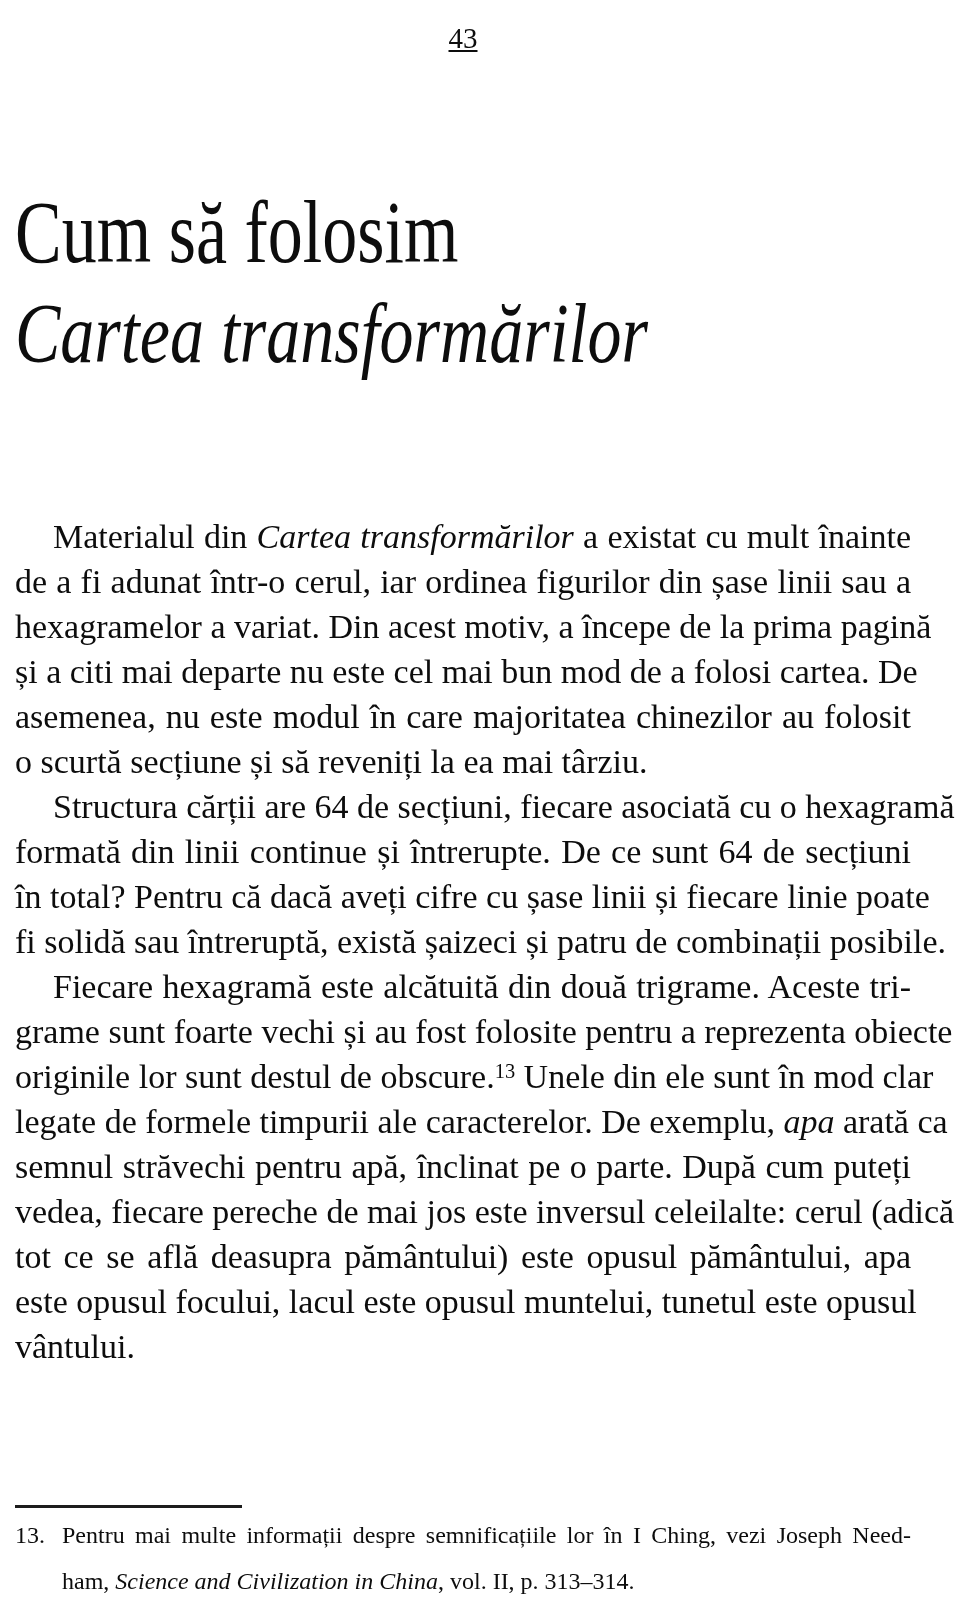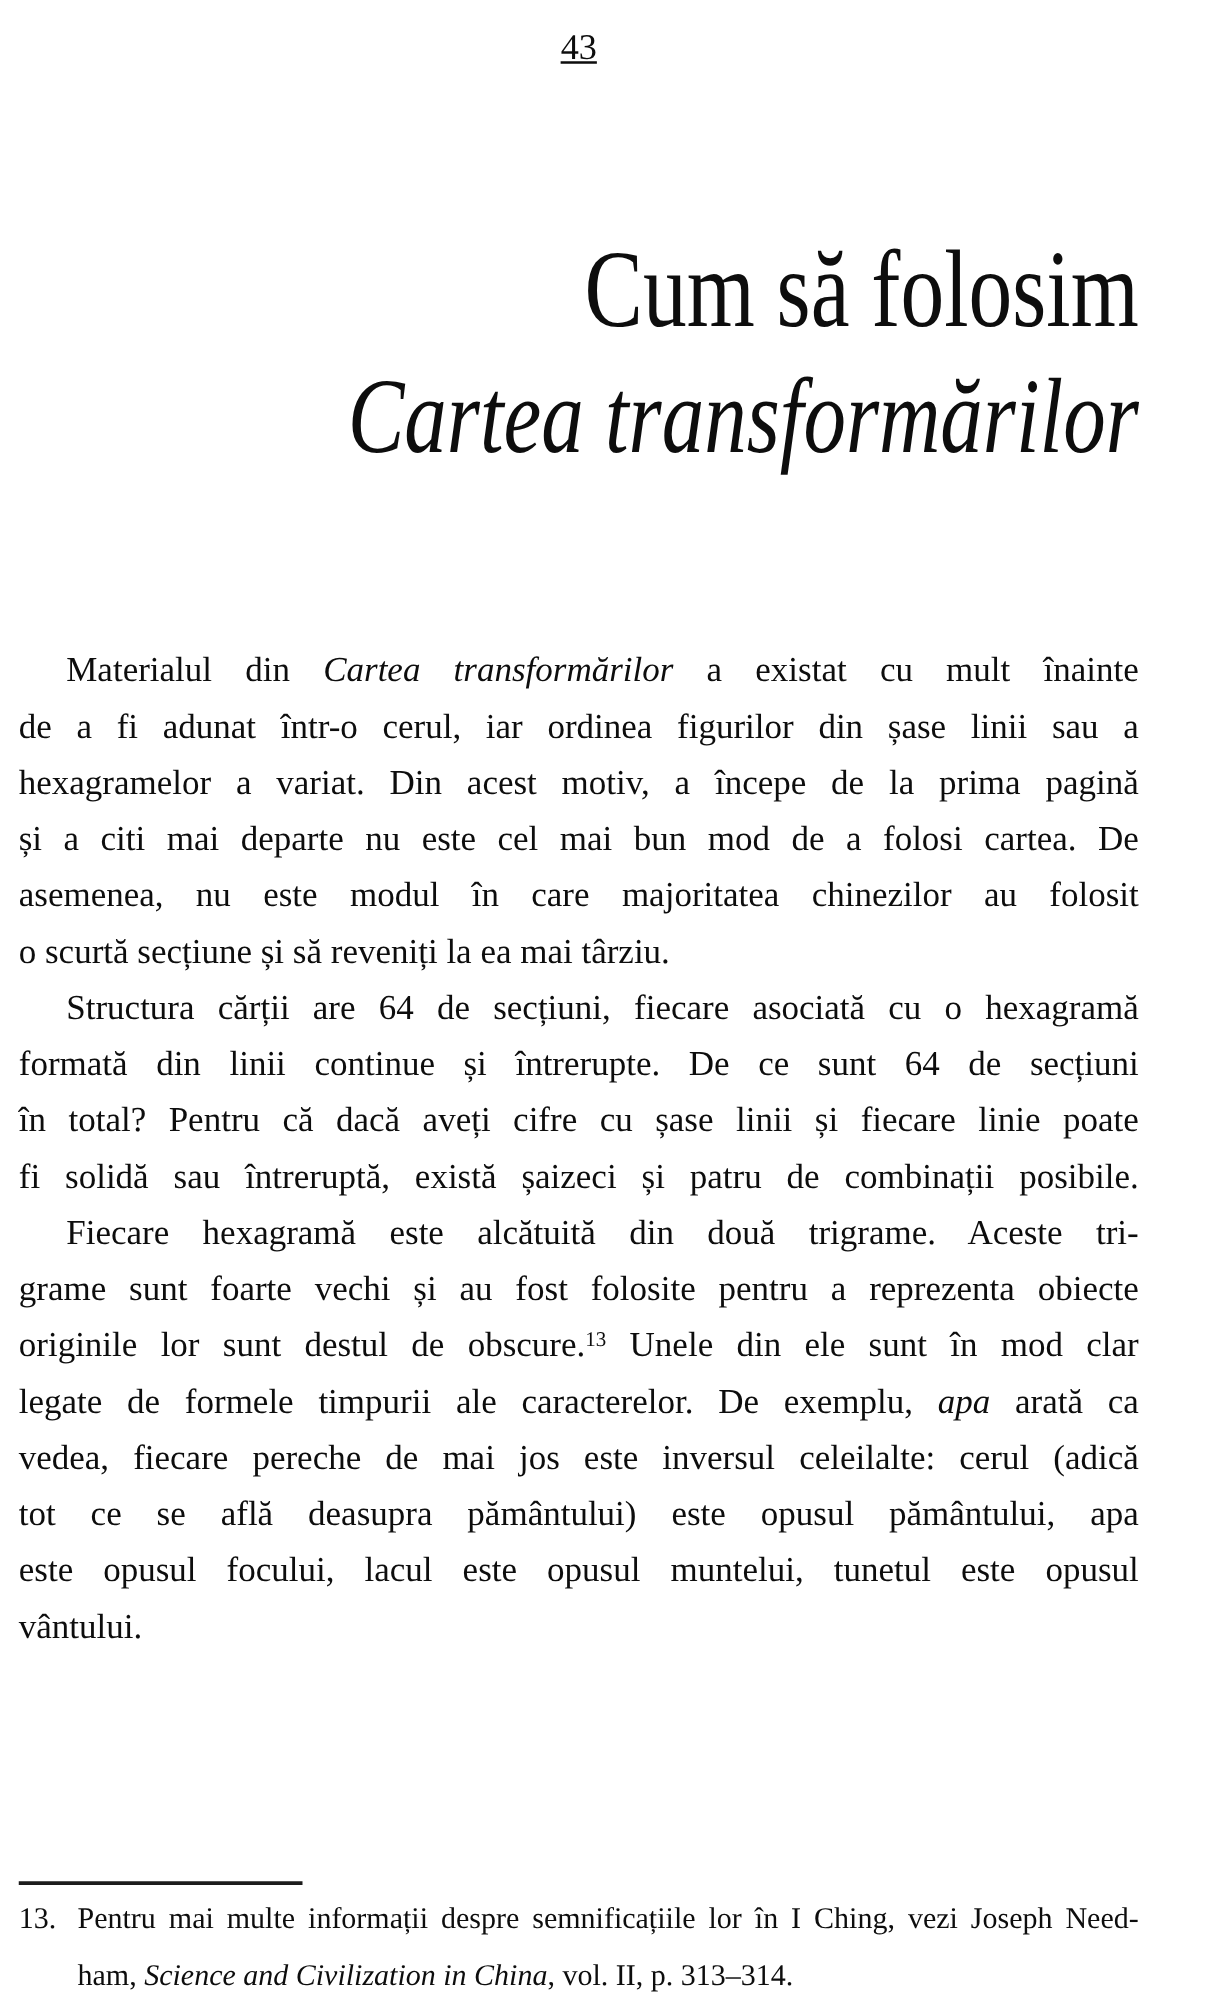--- a/index.html
+++ b/index.html
@@ -20,36 +20,36 @@
     font-size: 29px;
     line-height: 1;
     text-decoration: underline;
   }
 
   .title {
     position: absolute;
     top: 183px; left: 15px; width: 896px;
     margin: 0;
     font-weight: normal;
-    text-align: right;
+    text-align: left;
   }
   .title-line { display: block; height: 100px; line-height: 100px; }
   .title-line > span {
     display: inline-block;
     transform: scaleY(1.26);
     transform-origin: 50% 50%;
     white-space: nowrap;
   }
   .title-line.t1 > span { font-size: 70px; }
   .title-line.t2 > span { font-size: 68px; font-style: italic; }
 
   .body-text {
     position: absolute;
     left: 15px; top: 514px; width: 896px;
-    font-size: 28px;
+    font-size: 34px;
     line-height: 45px;
   }
   .paragraph { margin: 0; }
 
   .line {
     text-align: justify;
     text-align-last: justify;
     white-space: nowrap;
   }
   .line.last { text-align-last: left; }
@@ -102,20 +102,21 @@
         <div class="line indent"><span>Structura cărții are 64 de secțiuni, fiecare asociată cu o hexagramă</span></div>
         <div class="line"><span>formată din linii continue și întrerupte. De ce sunt 64 de secțiuni</span></div>
         <div class="line"><span>în total? Pentru că dacă aveți cifre cu șase linii și fiecare linie poate</span></div>
         <div class="line"><span>fi solidă sau întreruptă, există șaizeci și patru de combinații posibile.</span></div>
       </div>
       <div class="paragraph">
         <div class="line indent"><span>Fiecare hexagramă este alcătuită din două trigrame. Aceste tri-</span></div>
         <div class="line"><span>grame sunt foarte vechi și au fost folosite pentru a reprezenta obiecte</span></div>
         <div class="line"><span>originile lor sunt destul de obscure.</span><span class="sup">13</span><span> Unele din ele sunt în mod clar</span></div>
         <div class="line"><span>legate de formele timpurii ale caracterelor. De exemplu, </span><span class="italic">apa</span><span> arată ca</span></div>
+        <div class="line"><span>semnul străvechi pentru apă, înclinat pe o parte. După cum puteți</span></div>
         <div class="line"><span>vedea, fiecare pereche de mai jos este inversul celeilalte: cerul (adică</span></div>
         <div class="line"><span>tot ce se află deasupra pământului) este opusul pământului, apa</span></div>
         <div class="line"><span>este opusul focului, lacul este opusul muntelui, tunetul este opusul</span></div>
         <div class="line last"><span>vântului.</span></div>
       </div>
     </div>
 
   <div class="footnote-rule"></div>
 
   <div class="footnote">

